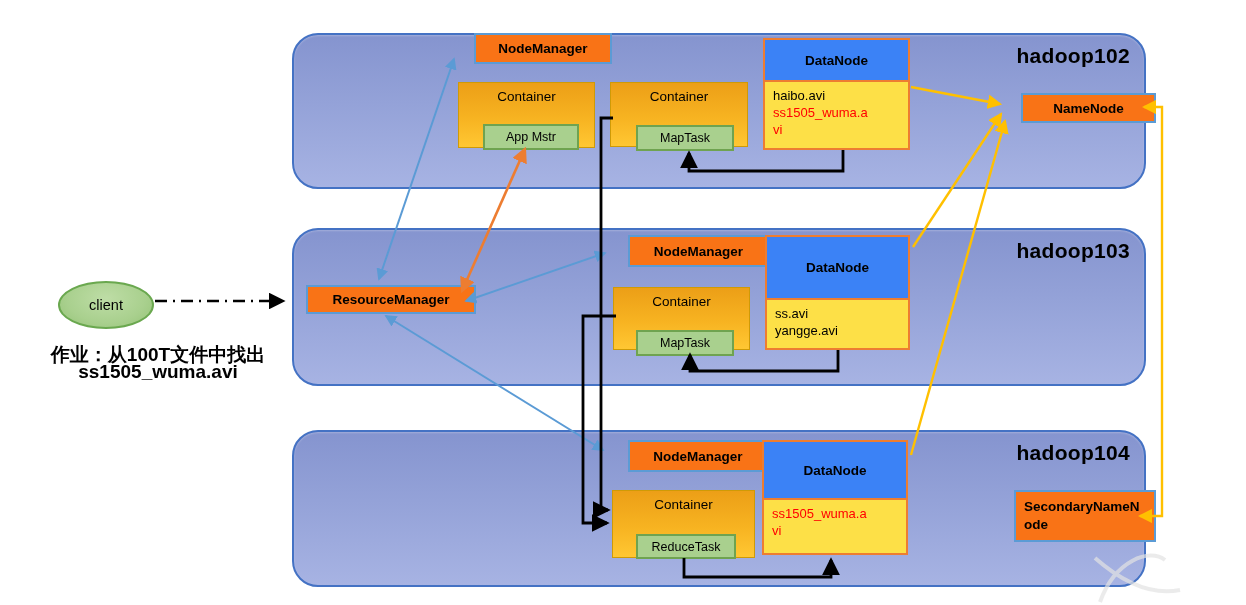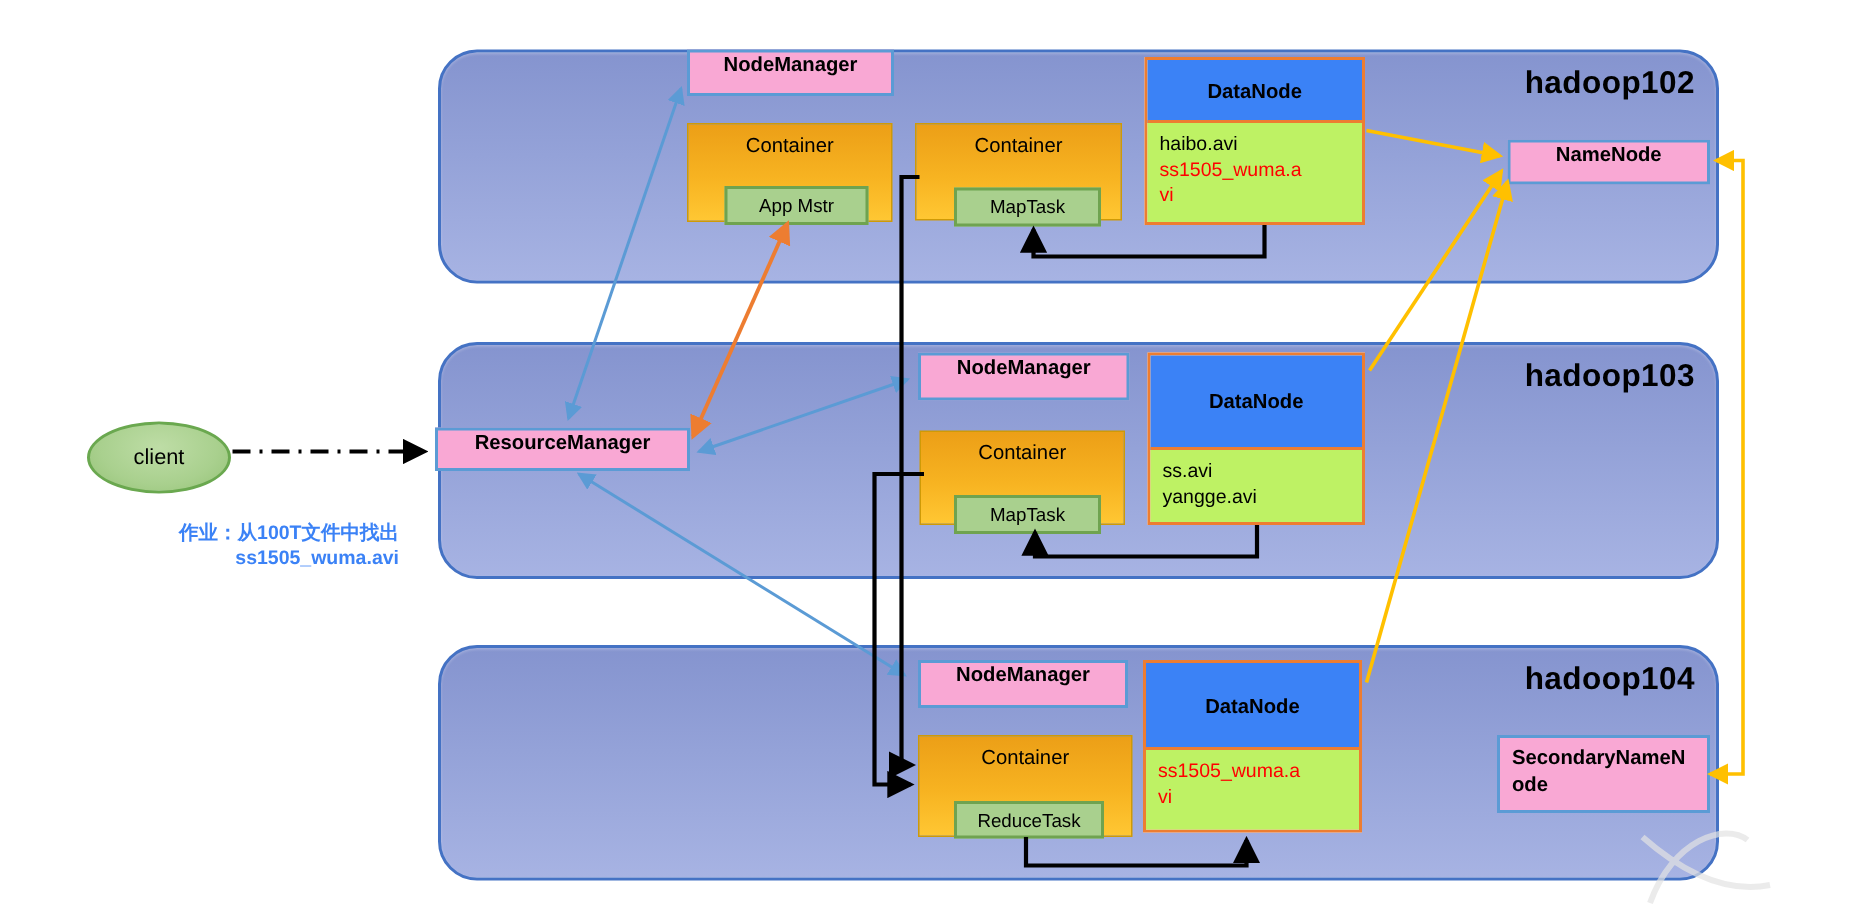--- a/index.html
+++ b/index.html
@@ -9,53 +9,53 @@
   }
   .host{
     position:absolute;border:2.5px solid #4472c4;border-radius:26px;
     background:linear-gradient(180deg,#8594cf 0%,#94a2d8 45%,#a7b3e3 100%);
     box-shadow:inset 0 1px 2px rgba(255,255,255,.25);
   }
   .host-label{
     position:absolute;top:9px;right:14px;font-weight:bold;font-size:21px;letter-spacing:.3px;
   }
   .whitebox{
-    position:absolute;background:#f9a8d4;border:2px solid #5b9bd5;
-    display:flex;align-items:flex-start;justify-content:center;
-    font-weight:bold;font-size:13.5px;text-align:center;box-sizing:border-box;
+    position:absolute;background:#f97316;border:2px solid #5b9bd5;
+    display:flex;align-items:center;justify-content:center;
+    font-weight:bold;font-size:13.5px;text-align:center;box-sizing:border-box;margin-left:16px;
   }
   .whitebox.wrap{justify-content:flex-start;text-align:left;padding:4px 8px;word-break:break-all;line-height:1.3;}
   .container-box{
     position:absolute;box-sizing:border-box;border:1px solid #cf9a06;
     background:linear-gradient(180deg,#ec9f17 0%,#f7b321 55%,#ffc733 100%);
   }
   .container-title{display:block;text-align:center;margin-top:6px;font-size:13.5px;}
   .task-box{
     position:absolute;background:#a9d08e;border:2px solid #6fa350;box-sizing:border-box;
     display:flex;align-items:center;justify-content:center;font-size:12.5px;margin-top:10px;
   }
   .datanode{position:absolute;border:2px solid #ed7d31;box-sizing:border-box;background:#fff;}
   .datanode-header{
     display:flex;align-items:center;justify-content:center;background:#3b82f6;
     font-weight:bold;font-size:13.5px;border-bottom:2px solid #ed7d31;box-sizing:border-box;
   }
   .datanode-body{
-    background:#bef264;box-sizing:border-box;height:100%;
+    background:#fde047;box-sizing:border-box;height:100%;
     padding:5px 34px 5px 8px;font-size:13px;line-height:17px;word-break:break-all;
   }
   .file{display:block;}
   .red{color:#ff0000;}
   .client{
     position:absolute;border:2.5px solid #6aa84f;border-radius:50%;
     background:radial-gradient(ellipse at 50% 35%,#bedda6 0%,#a9d08e 60%,#94c276 100%);
     display:flex;align-items:center;justify-content:center;font-size:14.5px;
   }
   .job-note{
-    position:absolute;color:#3b82f6;font-weight:bold;font-size:13px;
-    text-align:right;line-height:17px;
+    position:absolute;color:#000000;font-weight:bold;font-size:19px;
+    text-align:center;line-height:17px;
   }
   svg.arrows{position:absolute;left:0;top:0;pointer-events:none;}
 </style>
 </head>
 <body>
 
 <div id="canvas">
 
   <div class="host" style="left:292px;top:33px;width:850px;height:152px;">
     <div class="host-label">hadoop102</div>

